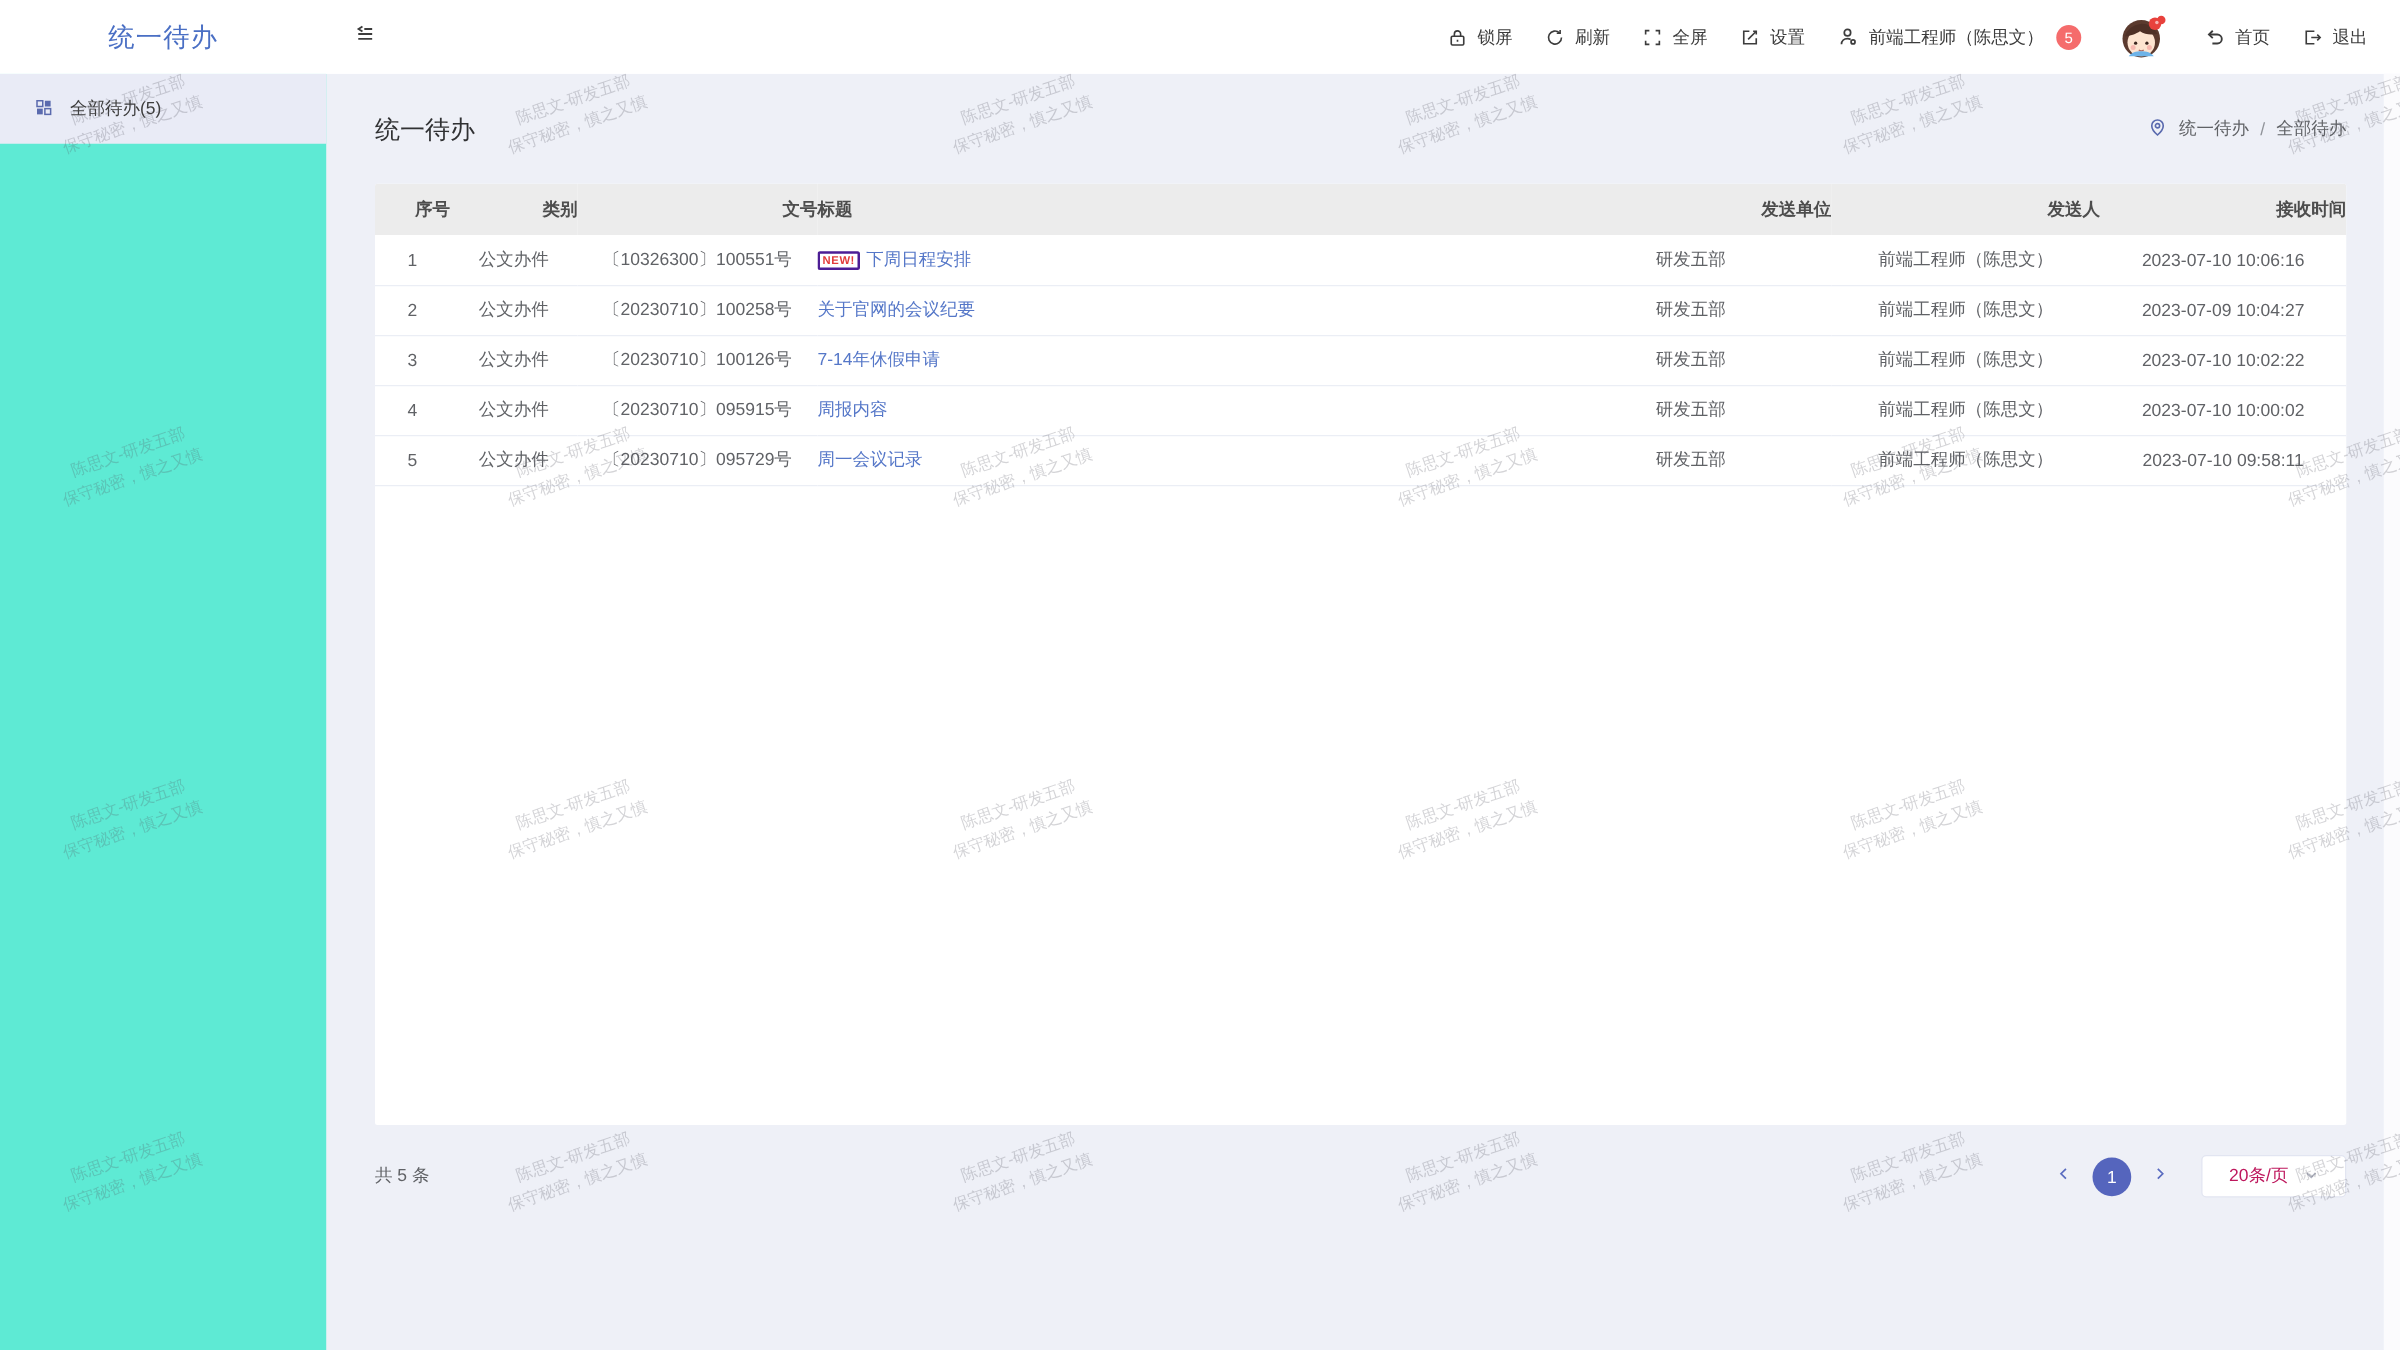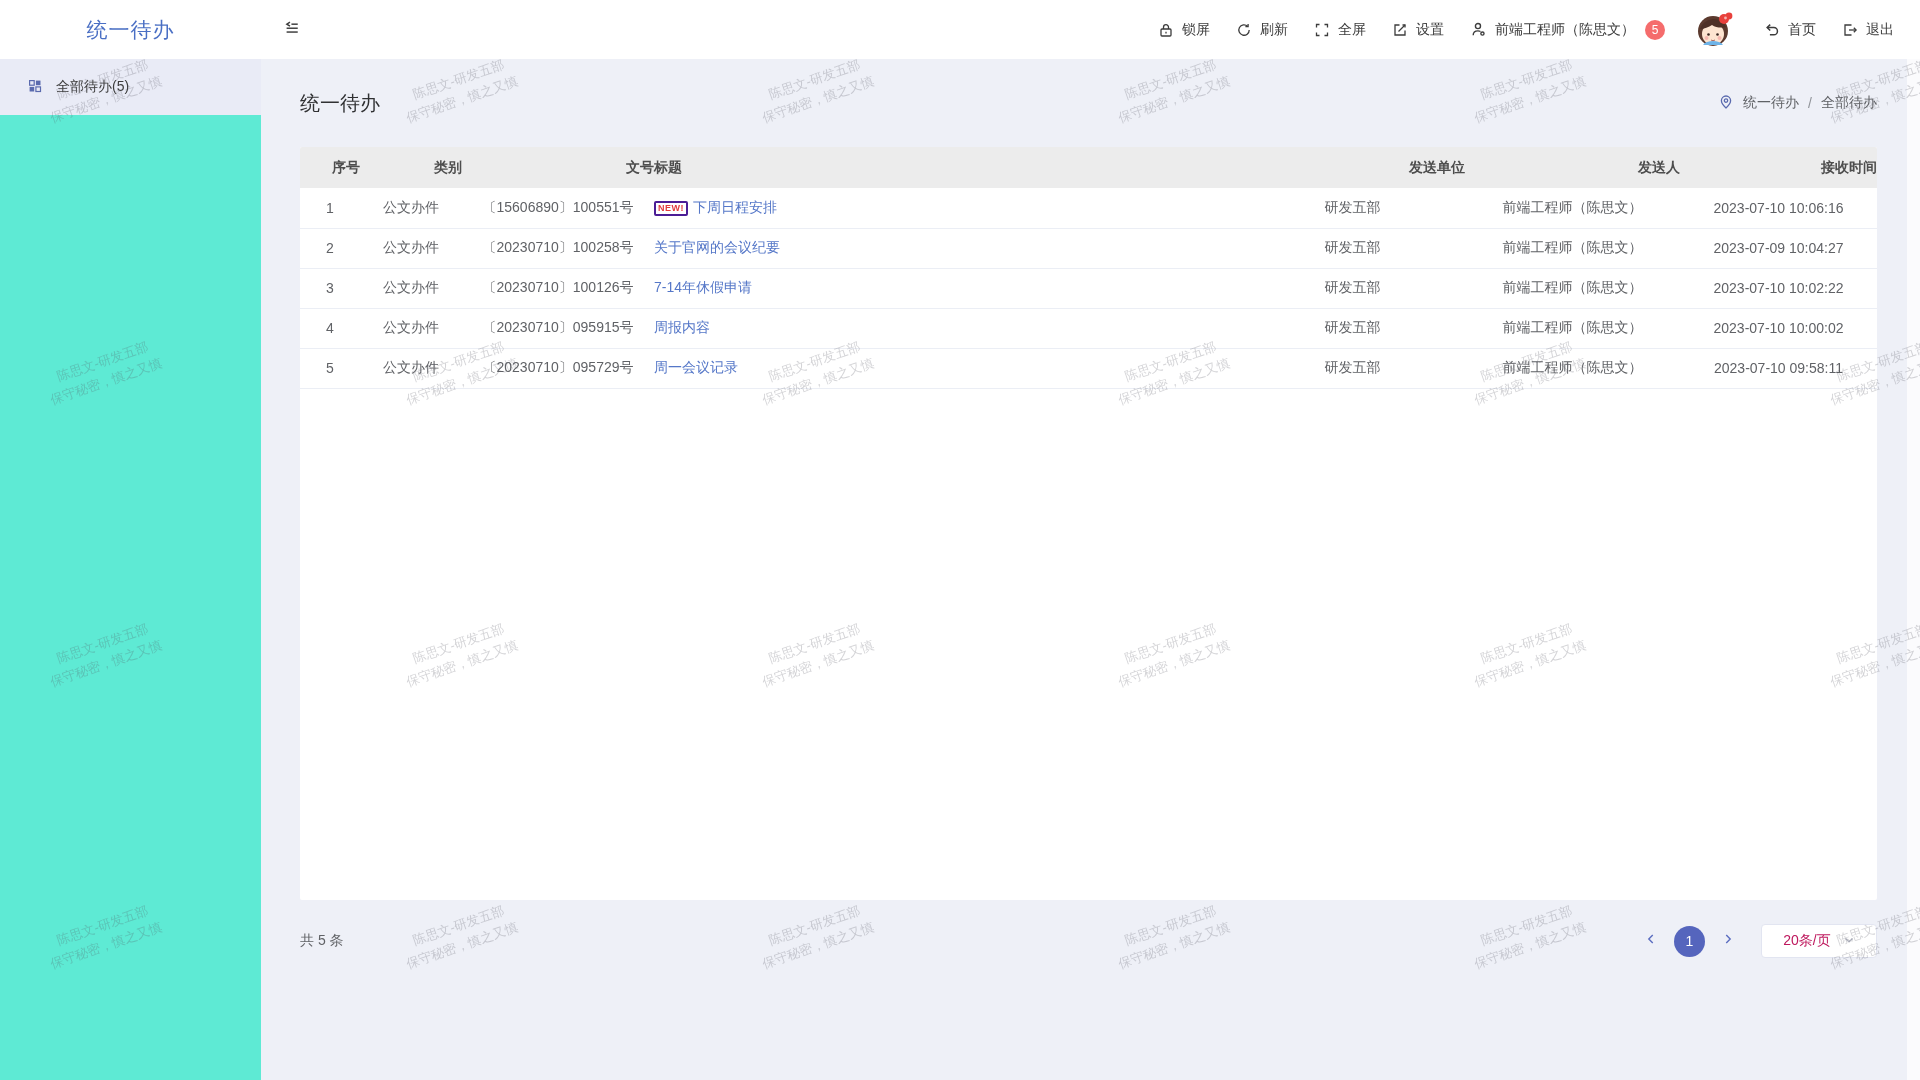--- a/index.html
+++ b/index.html
@@ -263,21 +263,21 @@
           <th class="left">标题</th>
           <th>发送单位</th>
           <th>发送人</th>
           <th>接收时间</th>
         </tr>
       </thead>
       <tbody id="table-body">
           <tr>
             <td>1</td>
             <td>公文办件</td>
-            <td>〔15606890〕100551号</td>
+            <td>〔10326300〕100551号</td>
             <td class="left"><span class="new-badge">NEW!</span><a class="doc-link">下周日程安排</a></td>
             <td>研发五部</td>
             <td>前端工程师（陈思文）</td>
             <td>2023-07-10 10:06:16</td>
           </tr>
           <tr>
             <td>2</td>
             <td>公文办件</td>
             <td>〔20230710〕100258号</td>
             <td class="left"><a class="doc-link">关于官网的会议纪要</a></td>

